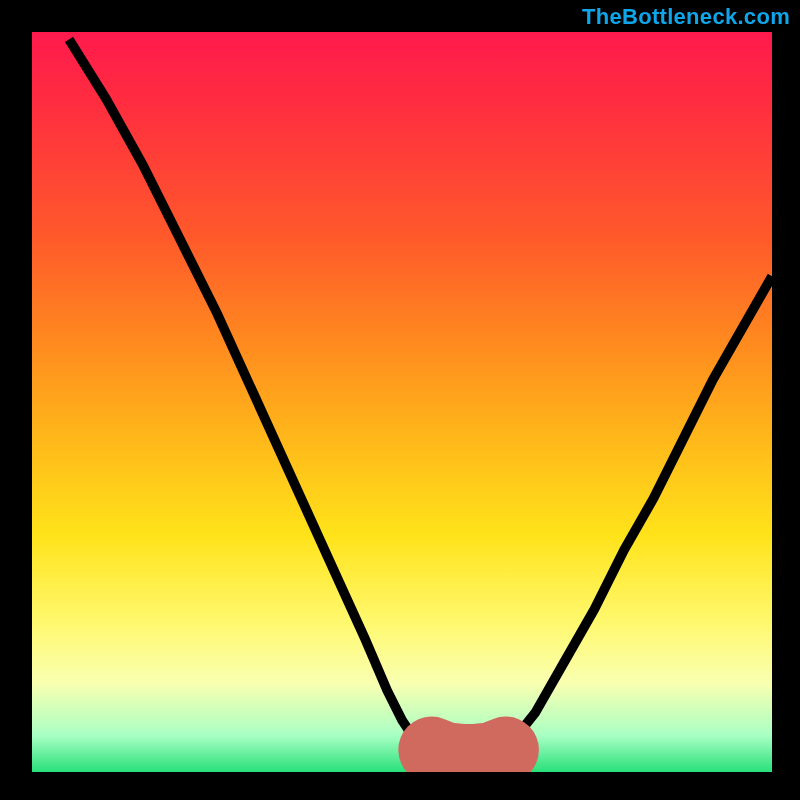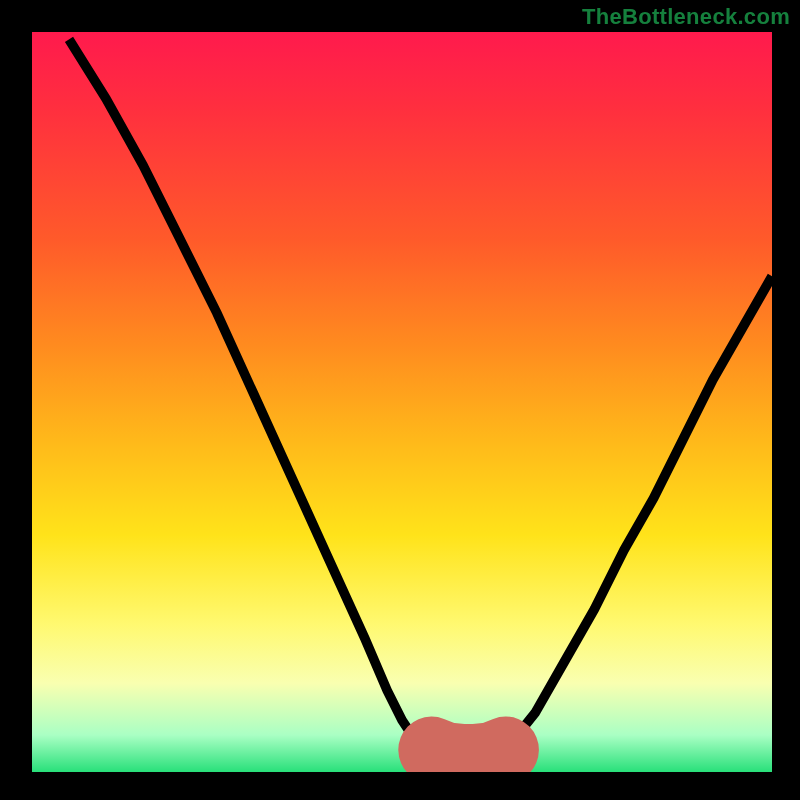--- a/index.html
+++ b/index.html
@@ -14,21 +14,21 @@
   .frame {
     position: relative;
     width: 800px;
     height: 800px;
     background: #000;
   }
   .watermark {
     position: absolute;
     top: 4px;
     right: 10px;
-    color: #15803d;
+    color: #0ea5e9;
     font-size: 22px;
     font-weight: 600;
     letter-spacing: 0.3px;
     z-index: 5;
   }
   .plot-area {
     position: absolute;
     left: 32px;
     top: 32px;
     width: 740px;

